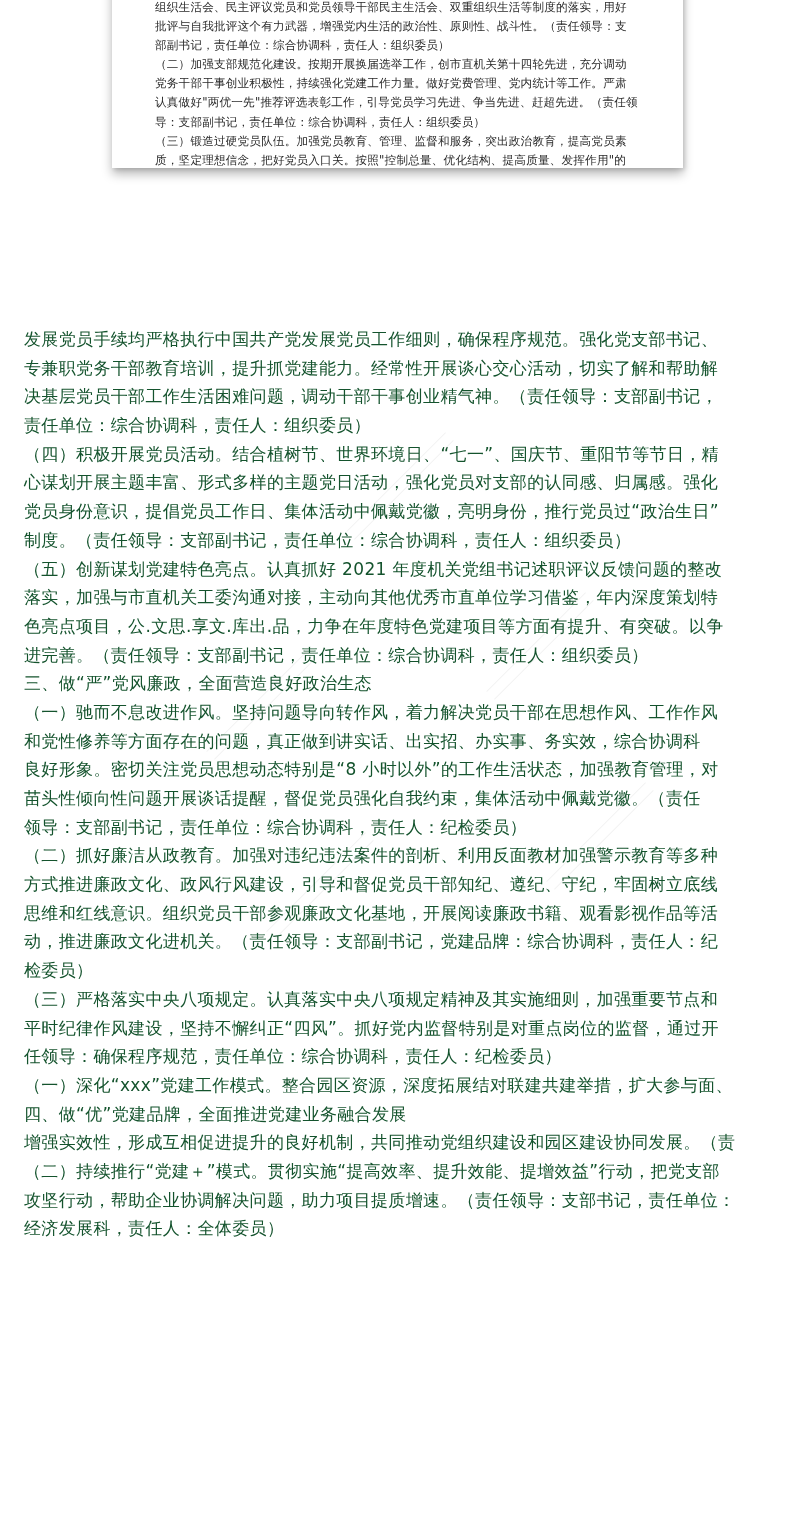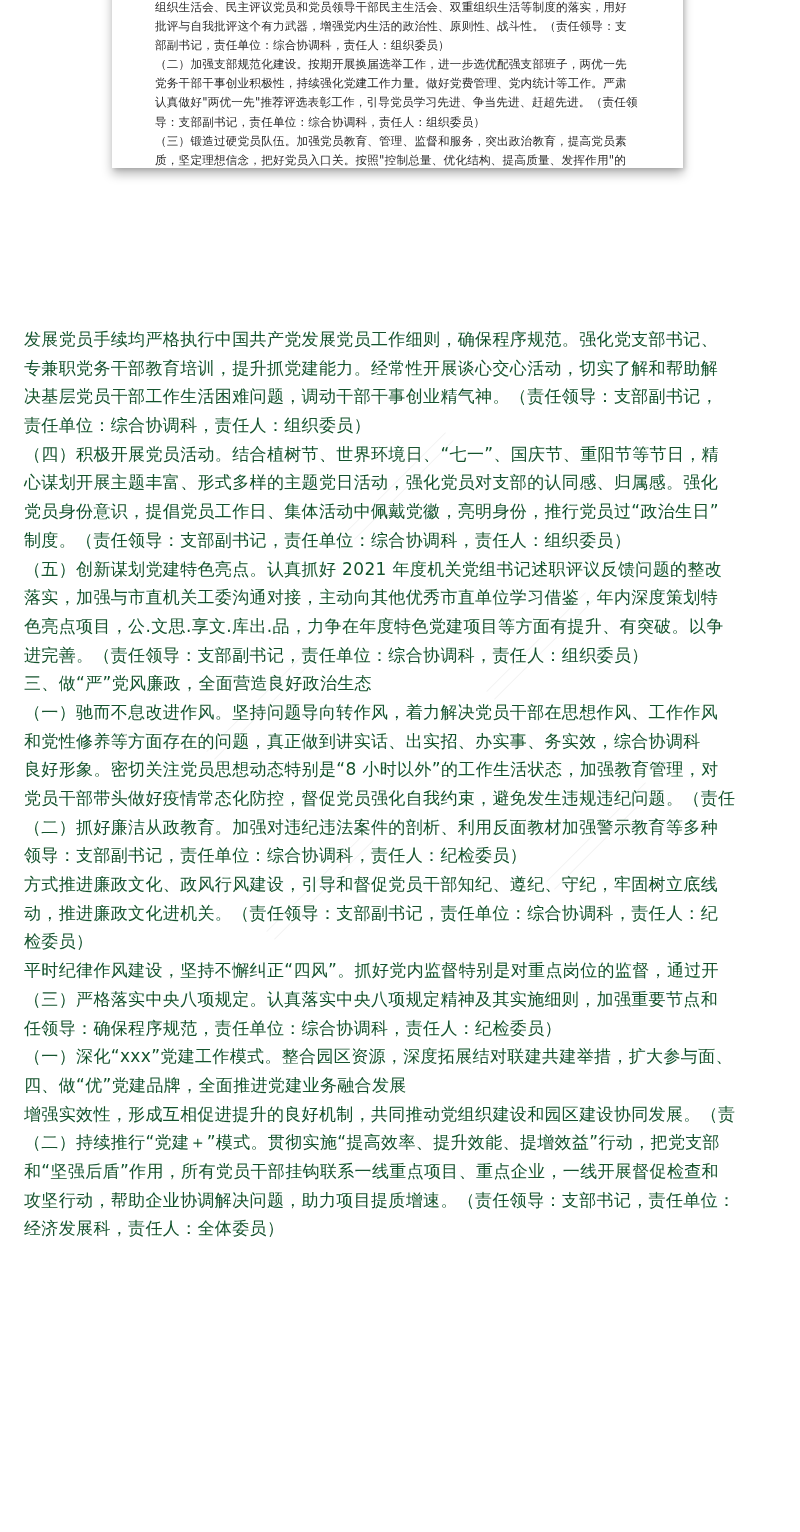--- a/index.html
+++ b/index.html
@@ -73,21 +73,21 @@
   }
 </style>
 </head>
 <body>
 
 <div class="page-card">
   <div class="card-text">
     <span class="card-line">组织生活会、民主评议党员和党员领导干部民主生活会、双重组织生活等制度的落实，用好</span>
     <span class="card-line">批评与自我批评这个有力武器，增强党内生活的政治性、原则性、战斗性。（责任领导：支</span>
     <span class="card-line">部副书记，责任单位：综合协调科，责任人：组织委员）</span>
-    <span class="card-line">（二）加强支部规范化建设。按期开展换届选举工作，进一步选优配强支部班子，两优一先</span>
+    <span class="card-line">（二）加强支部规范化建设。按期开展换届选举工作，创市直机关第十四轮先进，充分调动</span>
     <span class="card-line">党务干部干事创业积极性，持续强化党建工作力量。做好党费管理、党内统计等工作。严肃</span>
     <span class="card-line">认真做好"两优一先"推荐评选表彰工作，引导党员学习先进、争当先进、赶超先进。（责任领</span>
     <span class="card-line">导：支部副书记，责任单位：综合协调科，责任人：组织委员）</span>
     <span class="card-line">（三）锻造过硬党员队伍。加强党员教育、管理、监督和服务，突出政治教育，提高党员素</span>
     <span class="card-line">质，坚定理想信念，把好党员入口关。按照"控制总量、优化结构、提高质量、发挥作用"的</span>
 
   </div>
 </div>
 
 <div class="watermark" style="left:0;top:0;">
@@ -108,29 +108,29 @@
   <span class="line">党员身份意识，提倡党员工作日、集体活动中佩戴党徽，亮明身份，推行党员过“政治生日”</span>
   <span class="line">制度。（责任领导：支部副书记，责任单位：综合协调科，责任人：组织委员）</span>
   <span class="line">（五）创新谋划党建特色亮点。认真抓好 2021 年度机关党组书记述职评议反馈问题的整改</span>
   <span class="line">落实，加强与市直机关工委沟通对接，主动向其他优秀市直单位学习借鉴，年内深度策划特</span>
   <span class="line">色亮点项目，公.文思.享文.库出.品，力争在年度特色党建项目等方面有提升、有突破。以争</span>
   <span class="line">进完善。（责任领导：支部副书记，责任单位：综合协调科，责任人：组织委员）</span>
   <span class="line">三、做“严”党风廉政，全面营造良好政治生态</span>
   <span class="line">（一）驰而不息改进作风。坚持问题导向转作风，着力解决党员干部在思想作风、工作作风</span>
   <span class="line">和党性修养等方面存在的问题，真正做到讲实话、出实招、办实事、务实效，综合协调科</span>
   <span class="line">良好形象。密切关注党员思想动态特别是“8 小时以外”的工作生活状态，加强教育管理，对</span>
-  <span class="line">党员干部带头做好疫情常态化防控，督促党员强化自我约束，避免发生违规违纪问题。（责任</span>
+  <span class="line">苗头性倾向性问题开展谈话提醒，督促党员强化自我约束，集体活动中佩戴党徽。（责任</span>
+  <span class="line">领导：支部副书记，责任单位：综合协调科，责任人：纪检委员）</span>
   <span class="line">（二）抓好廉洁从政教育。加强对违纪违法案件的剖析、利用反面教材加强警示教育等多种</span>
-  <span class="line">领导：支部副书记，责任单位：综合协调科，责任人：纪检委员）</span>
   <span class="line">方式推进廉政文化、政风行风建设，引导和督促党员干部知纪、遵纪、守纪，牢固树立底线</span>
-  <span class="line">动，推进廉政文化进机关。（责任领导：支部副书记，责任单位：综合协调科，责任人：纪</span>
+  <span class="line">思维和红线意识。组织党员干部参观廉政文化基地，开展阅读廉政书籍、观看影视作品等活</span>
+  <span class="line">动，推进廉政文化进机关。（责任领导：支部副书记，党建品牌：综合协调科，责任人：纪</span>
   <span class="line">检委员）</span>
+  <span class="line">（三）严格落实中央八项规定。认真落实中央八项规定精神及其实施细则，加强重要节点和</span>
   <span class="line">平时纪律作风建设，坚持不懈纠正“四风”。抓好党内监督特别是对重点岗位的监督，通过开</span>
-  <span class="line">（三）严格落实中央八项规定。认真落实中央八项规定精神及其实施细则，加强重要节点和</span>
   <span class="line">任领导：确保程序规范，责任单位：综合协调科，责任人：纪检委员）</span>
   <span class="line">（一）深化“xxx”党建工作模式。整合园区资源，深度拓展结对联建共建举措，扩大参与面、</span>
   <span class="line">四、做“优”党建品牌，全面推进党建业务融合发展</span>
   <span class="line">增强实效性，形成互相促进提升的良好机制，共同推动党组织建设和园区建设协同发展。（责</span>
   <span class="line">（二）持续推行“党建＋”模式。贯彻实施“提高效率、提升效能、提增效益”行动，把党支部</span>
-  <span class="line">和“坚强后盾”作用，所有党员干部挂钩联系一线重点项目、重点企业，一线开展督促检查和</span>
   <span class="line">攻坚行动，帮助企业协调解决问题，助力项目提质增速。（责任领导：支部书记，责任单位：</span>
   <span class="line">经济发展科，责任人：全体委员）</span>
 </div>
 
 </body></html>

